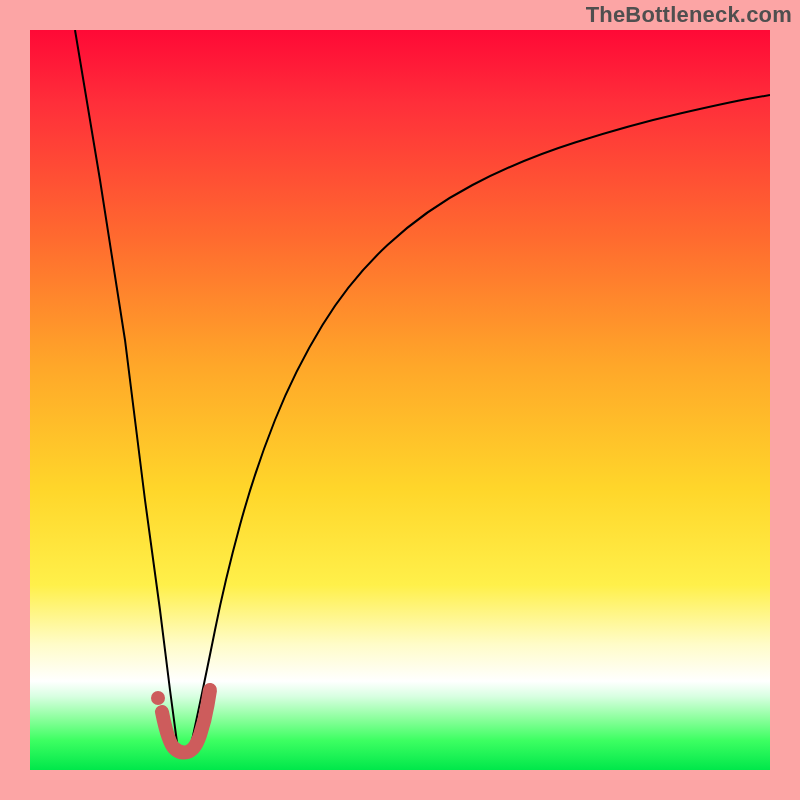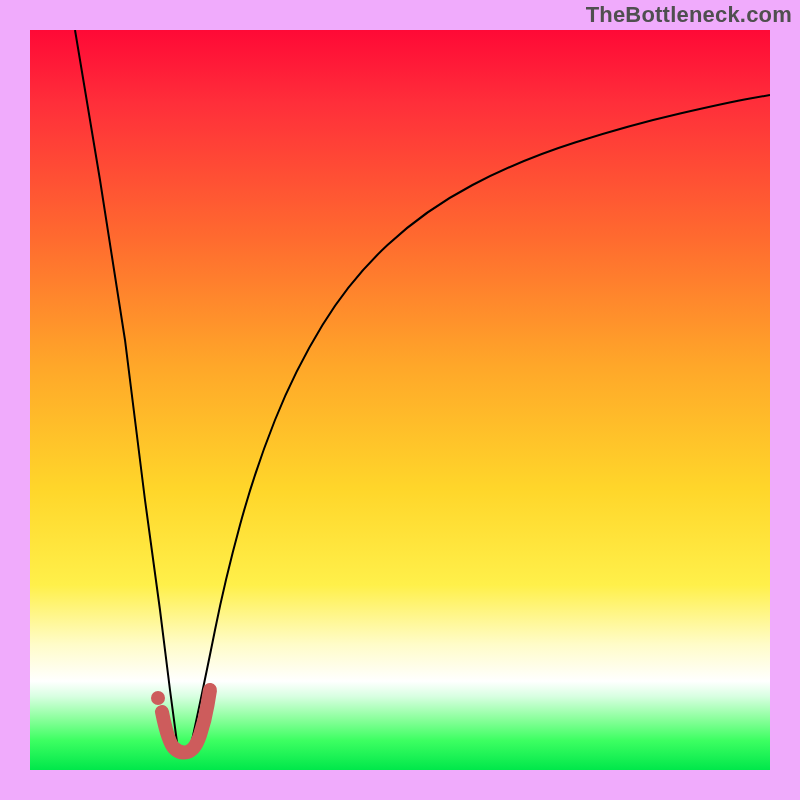--- a/index.html
+++ b/index.html
@@ -10,21 +10,21 @@
     background: #000;
     overflow: hidden;
     font-family: Arial, Helvetica, sans-serif;
   }
   .frame {
     position: absolute;
     left: 0;
     top: 0;
     width: 800px;
     height: 800px;
-    background: #f0abfc;
+    background: #fca5a5;
   }
   .watermark {
     position: absolute;
     top: 2px;
     right: 8px;
     color: #4f4f4f;
     font-size: 22px;
     font-weight: 600;
     letter-spacing: 0.2px;
     user-select: none;

